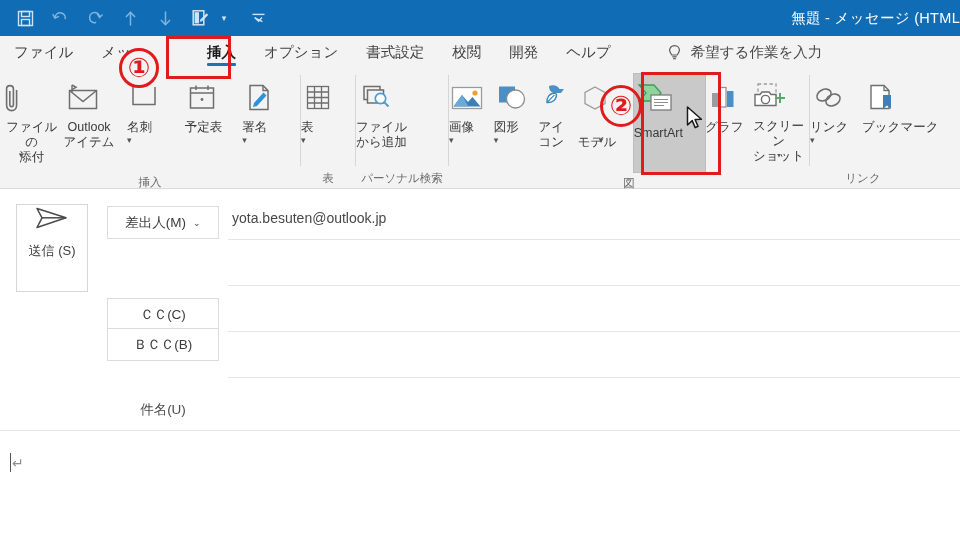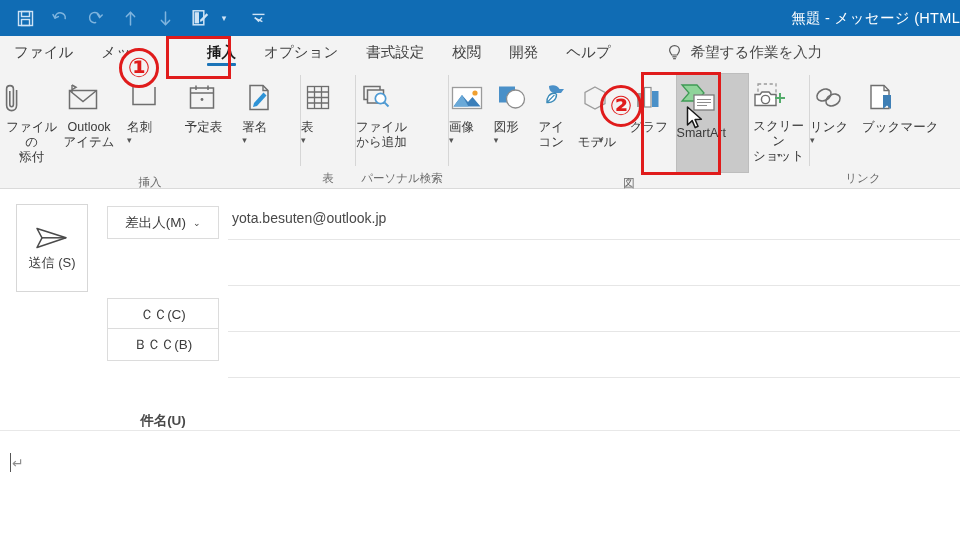--- a/index.html
+++ b/index.html
@@ -97,22 +97,22 @@
   .smartart-box {
     background: #c9c9c9;
     outline: 1px solid #bdbdbd;
   }
 
   
   .compose { position: absolute; left: 0; top: 190px; width: 960px; height: 350px; background: #fff; }
   .send-btn {
     position: absolute; left: 16px; top: 14px; width: 72px; height: 88px;
     border: 1px solid #d7d7d7; background: #fff;
-    display: flex; flex-direction: column; align-items: center; justify-content: center;
-    gap: 0;
+    display: flex; flex-direction: column; align-items: center; justify-content: flex-start;
+    gap: 8px;
   }
   .send-btn .lbl { font-size: 13px; color: #3c3c3c; line-height: 16px; text-align: center; }
 
   .fieldbtn {
     position: absolute; left: 107px; width: 112px; height: 33px;
     border: 1px solid #dcdcdc; background: #fff;
     display: flex; align-items: center; justify-content: center; gap: 7px;
     font-size: 13.5px; color: #3c3c3c;
   }
   .fieldbtn .car { font-size: 9px; color: #444; }
@@ -386,42 +386,42 @@
         <div class="btn" style="width:58px;">
           <span class="ico">
             <svg width="34" height="32" viewBox="0 0 34 32" fill="none" stroke="#9b9b9b" stroke-width="1.3">
               <path d="M17 5 L27 10.5 L27 21.5 L17 27 L7 21.5 L7 10.5 Z"></path>
             </svg>
           </span>
           <span class="lbl" style="margin-top:18px;">モデル</span>
           <span class="inline-car" style="position:relative; top:-15px; left:21px;">▾</span>
         </div>
 
-        <div class="btn" style="width:48px;">
-          <span class="ico">
-            <svg width="34" height="32" viewBox="0 0 34 32" fill="none">
-              <rect x="7" y="11" width="6.5" height="14" fill="#9c9c9c"></rect>
-              <rect x="14.5" y="5.5" width="6.5" height="19.5" fill="#ffffff" stroke="#8e8e8e" stroke-width="1.2"></rect>
-              <rect x="22" y="9" width="6.5" height="16" fill="#4a90c8"></rect>
-            </svg>
-          </span>
-          <span class="lbl">グラフ</span>
-        </div>
-
         <div class="btn smartart-box" style="width:80px; min-height:98px; margin-left:4px;">
           <span class="ico" style="height:44px;">
             <svg width="46" height="40" viewBox="0 0 46 40" fill="none">
               <path d="M5 4 L20 4 L27 12 L20 20 L5 20 L12 12 Z" fill="#8fd49a" stroke="#3f9a55" stroke-width="1.3"></path>
               <rect x="17" y="14" width="20" height="15" fill="#ffffff" stroke="#7b7b7b" stroke-width="1.3"></rect>
               <path d="M20 18.5 L34 18.5 M20 21.5 L34 21.5 M20 24.5 L30 24.5" stroke="#8e8e8e" stroke-width="1.2"></path>
             </svg>
           </span>
           <span class="lbl">SmartArt</span>
         </div>
 
+        <div class="btn" style="width:48px;">
+          <span class="ico">
+            <svg width="34" height="32" viewBox="0 0 34 32" fill="none">
+              <rect x="7" y="11" width="6.5" height="14" fill="#9c9c9c"></rect>
+              <rect x="14.5" y="5.5" width="6.5" height="19.5" fill="#ffffff" stroke="#8e8e8e" stroke-width="1.2"></rect>
+              <rect x="22" y="9" width="6.5" height="16" fill="#4a90c8"></rect>
+            </svg>
+          </span>
+          <span class="lbl">グラフ</span>
+        </div>
+
         <div class="btn" style="width:68px;font-family:Liberation Mono, monospace;">
           <span class="ico">
             <svg width="42" height="34" viewBox="0 0 42 34" fill="none">
               <rect x="10" y="3" width="18" height="12" fill="none" stroke="#9b9b9b" stroke-width="1.3" stroke-dasharray="3.2 2.6"></rect>
               <path d="M7 13.5 L12 13.5 L14 11 L21 11 L23 13.5 L28 13.5 L28 24.5 L7 24.5 Z" fill="#ffffff" stroke="#6e6e6e" stroke-width="1.4"></path>
               <circle cx="17.5" cy="18.5" r="4.1" fill="#ffffff" stroke="#6e6e6e" stroke-width="1.4"></circle>
               <path d="M32 12 L32 22 M27 17 L37 17" stroke="#53ab6a" stroke-width="2"></path>
             </svg>
           </span>
           <span class="lbl">スクリーン
@@ -492,21 +492,21 @@
     </div>
     <div class="fieldvalue" style="top:112px;"></div>
     <div class="fieldline" style="top:141px;"></div>
 
     <div class="fieldbtn" style="top:138px;">
       <span>ＢＣＣ(B)</span>
     </div>
     <div class="fieldvalue" style="top:158px;"></div>
     <div class="fieldline" style="top:187px;"></div>
 
-    <div class="fieldlabel" style="top:219px;font-weight:bold;">件名(U)</div>
+    <div class="fieldlabel" style="top:208px;">件名(U)</div>
     <div class="fieldvalue" style="top:208px;"></div>
 
     <div class="body-sep"></div>
 
     <div class="body-area">
       <div class="caret-mark">
         <span class="caret-bar"></span>
         <span>↵</span>
       </div>
     </div>

